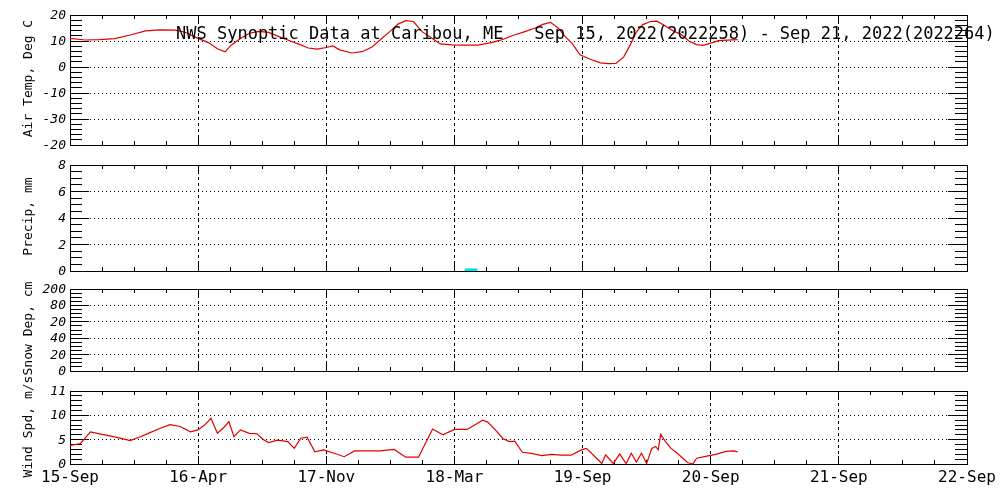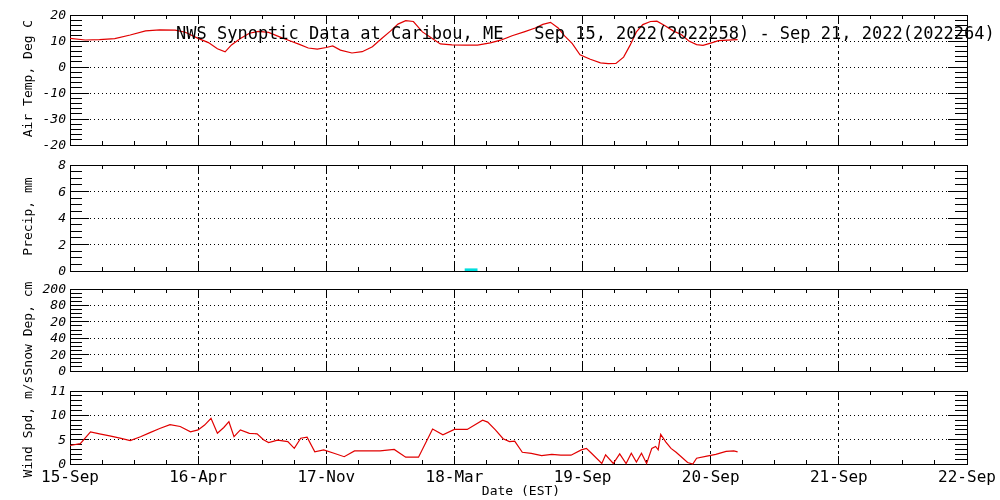--- a/index.html
+++ b/index.html
@@ -472,21 +472,20 @@
       </g>
     </svg>
 
   <div class="title">NWS Synoptic Data at Caribou, ME   Sep 15, 2022(2022258) - Sep 21, 2022(2022264)</div>
 
   <div class="yaxis-title yt0">Air Temp, Deg C</div>
   <div class="yaxis-title yt1">Precip, mm</div>
   <div class="yaxis-title yt2">Snow Dep, cm</div>
   <div class="yaxis-title yt3">Wind Spd, m/s</div>
 
-  <div class="xaxis-title">Date (EST)</div>
 <div class="ylab" style="top: 7px;">20</div>
     <div class="ylab" style="top: 33px;">10</div>
     <div class="ylab" style="top: 59px;">0</div>
     <div class="ylab" style="top: 85px;">-10</div>
     <div class="ylab" style="top: 111px;">-30</div>
     <div class="ylab" style="top: 137px;">-20</div>
     <div class="ylab" style="top: 157px;">8</div>
     <div class="ylab" style="top: 183.5px;">6</div>
     <div class="ylab" style="top: 210px;">4</div>
     <div class="ylab" style="top: 236.5px;">2</div>

